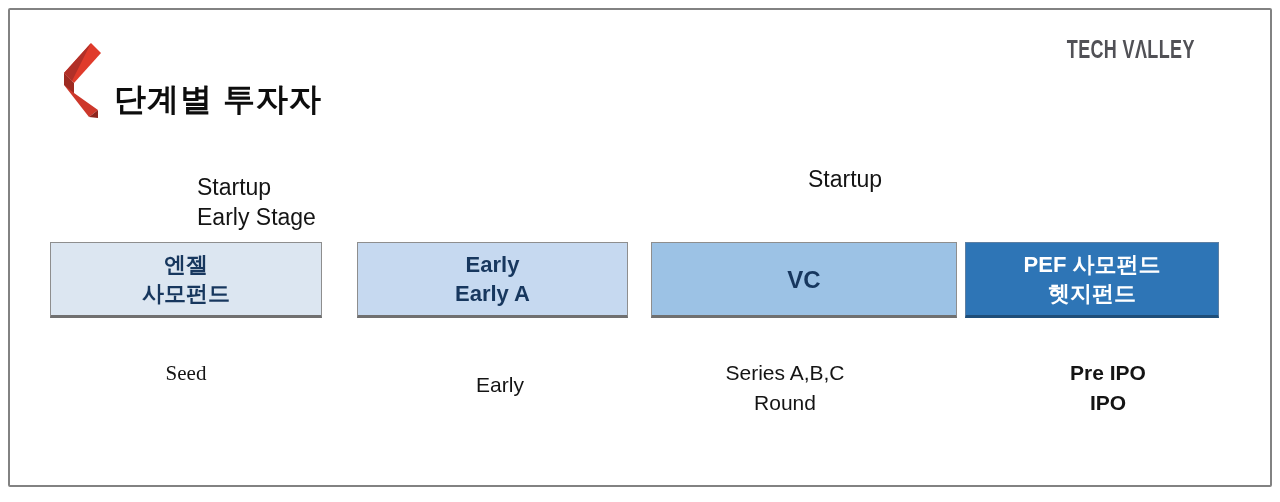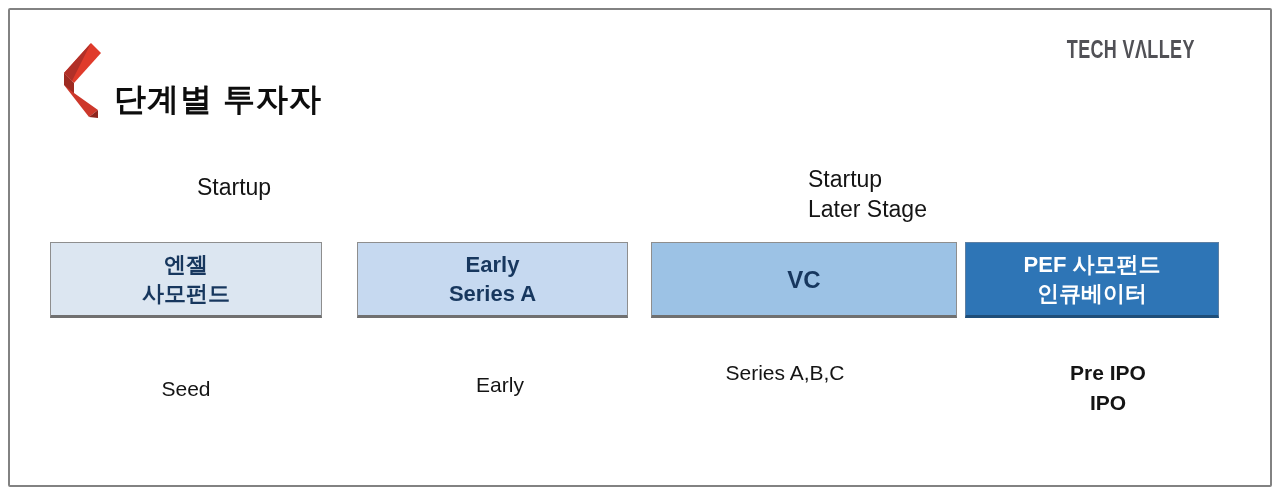--- a/index.html
+++ b/index.html
@@ -27,21 +27,21 @@
     justify-content:center; align-items:center; text-align:center;
     border:1px solid #8e8e8e; border-bottom:3px solid #707070;
     font-weight:bold; font-size:22px; line-height:29px; }
   .box-1 { left:50px;  width:272px; }
   .box-2 { left:357px; width:271px; }
   .box-3 { left:651px; width:306px; font-size:24px; }
   .box-4 { left:965px; width:254px; border-color:#5d7fa3; border-bottom-color:#1f4e79; }
 
   .caption { position:absolute; width:300px; text-align:center; font-size:21px;
     color:#141414; line-height:30px; }
-  .cap-1 { left:36px;  top:374px; }
+  .cap-1 { left:36px;  top:358px;font-family:Liberation Serif, serif; }
   .cap-2 { left:350px; top:370px; }
   .cap-3 { left:635px; top:358px; }
   .cap-4 { left:958px; top:358px;font-weight:bold; }
 </style>
 </head>
 <body>
 
 <div class="frame"></div>
 
 <svg class="logo" viewBox="0 0 60 80" aria-hidden="true">
@@ -51,57 +51,58 @@
   <polygon points="11,45 21,53 45,70 36,77" fill="#cd382b"></polygon>
   <polygon points="36,77 45,70 45,78" fill="#8d251d"></polygon>
 </svg>
 
 <h1 class="title">단계별 투자자</h1>
 
 <div class="brand">TECH VΛLLEY</div>
 
 <div class="stage-note note-early">
   <div>Startup</div>
+  <div>Early Stage</div>
 </div>
 
 <div class="stage-note note-later">
   <div>Startup</div>
-  <div>Later Stage</div>
 </div>
 
 <div class="box box-1" style="background-color: rgb(220, 230, 241); color: rgb(23, 55, 94);">
   <div>엔젤</div>
   <div>사모펀드</div>
 </div>
 
 <div class="box box-2" style="background-color: rgb(198, 217, 240); color: rgb(23, 55, 94);">
   <div>Early</div>
-  <div>Series A</div>
+  <div>Early A</div>
 </div>
 
 <div class="box box-3" style="background-color: rgb(156, 194, 229); color: rgb(23, 55, 94);">
   <div>VC</div>
   <div></div>
 </div>
 
 <div class="box box-4" style="background-color: rgb(46, 117, 182); color: rgb(255, 255, 255);">
   <div>PEF 사모펀드</div>
-  <div>인큐베이터</div>
+  <div>헷지펀드</div>
 </div>
 
 <div class="caption cap-1">
   <div>Seed</div>
   <div></div>
 </div>
 
 <div class="caption cap-2">
   <div>Early</div>
   <div></div>
 </div>
 
 <div class="caption cap-3">
   <div>Series A,B,C</div>
+  <div>Round</div>
 </div>
 
 <div class="caption cap-4">
   <div>Pre IPO</div>
   <div>IPO</div>
 </div>
 
 </body></html>

